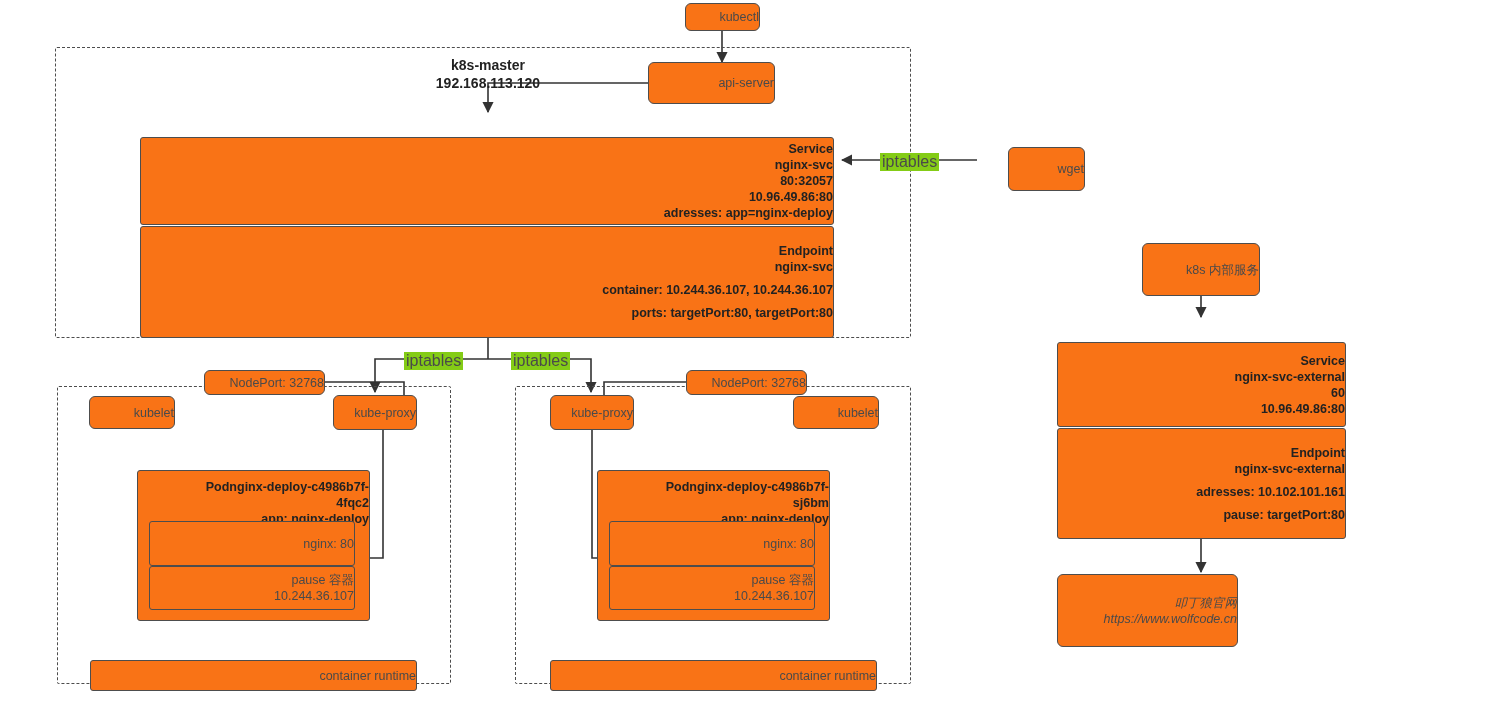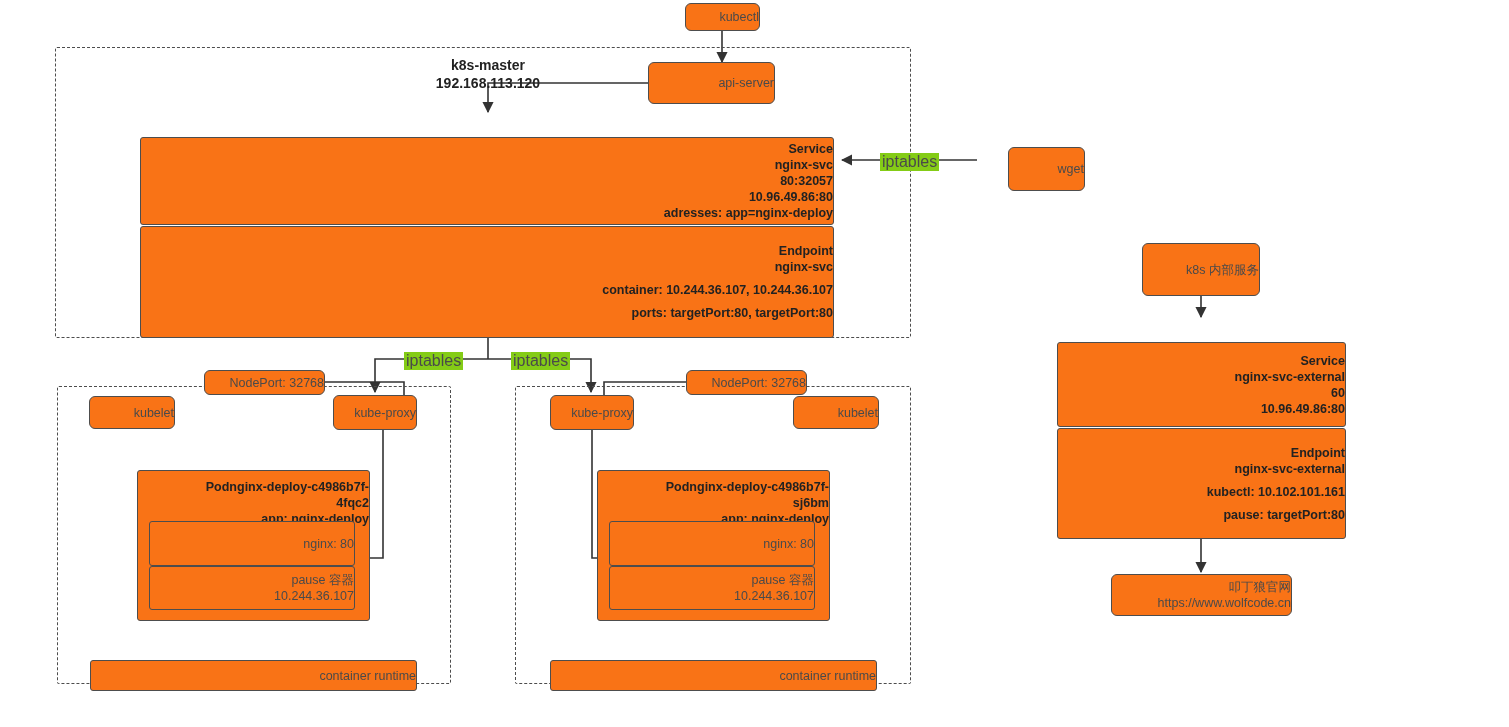--- a/index.html
+++ b/index.html
@@ -226,23 +226,23 @@
     <span class="nd-line">Service</span>
     <span class="nd-line">nginx-svc-external</span>
     <span class="nd-line">60</span>
     <span class="nd-line">10.96.49.86:80</span>
   </div>
 
   <div class="node square bold" style="left:1057px; top:408px; width:289px; height:111px;">
     <span class="nd-line">Endpoint</span>
     <span class="nd-line">nginx-svc-external</span>
     <span class="nd-gap"></span>
-    <span class="nd-line">kubectl: 10.102.101.161</span>
+    <span class="nd-line">adresses: 10.102.101.161</span>
     <span class="nd-gap"></span>
     <span class="nd-line">pause: targetPort:80</span>
   </div>
 
-  <div class="node" style="left:1111px; top:574px; width:181px; height:42px;">
+  <div class="node" style="left:1057px; top:574px; width:181px; height:73px;font-style:italic;">
     <span class="nd-line">叩丁狼官网</span>
     <span class="nd-line">https://www.wolfcode.cn</span>
   </div>
 
 </div>
 
 </body></html>

